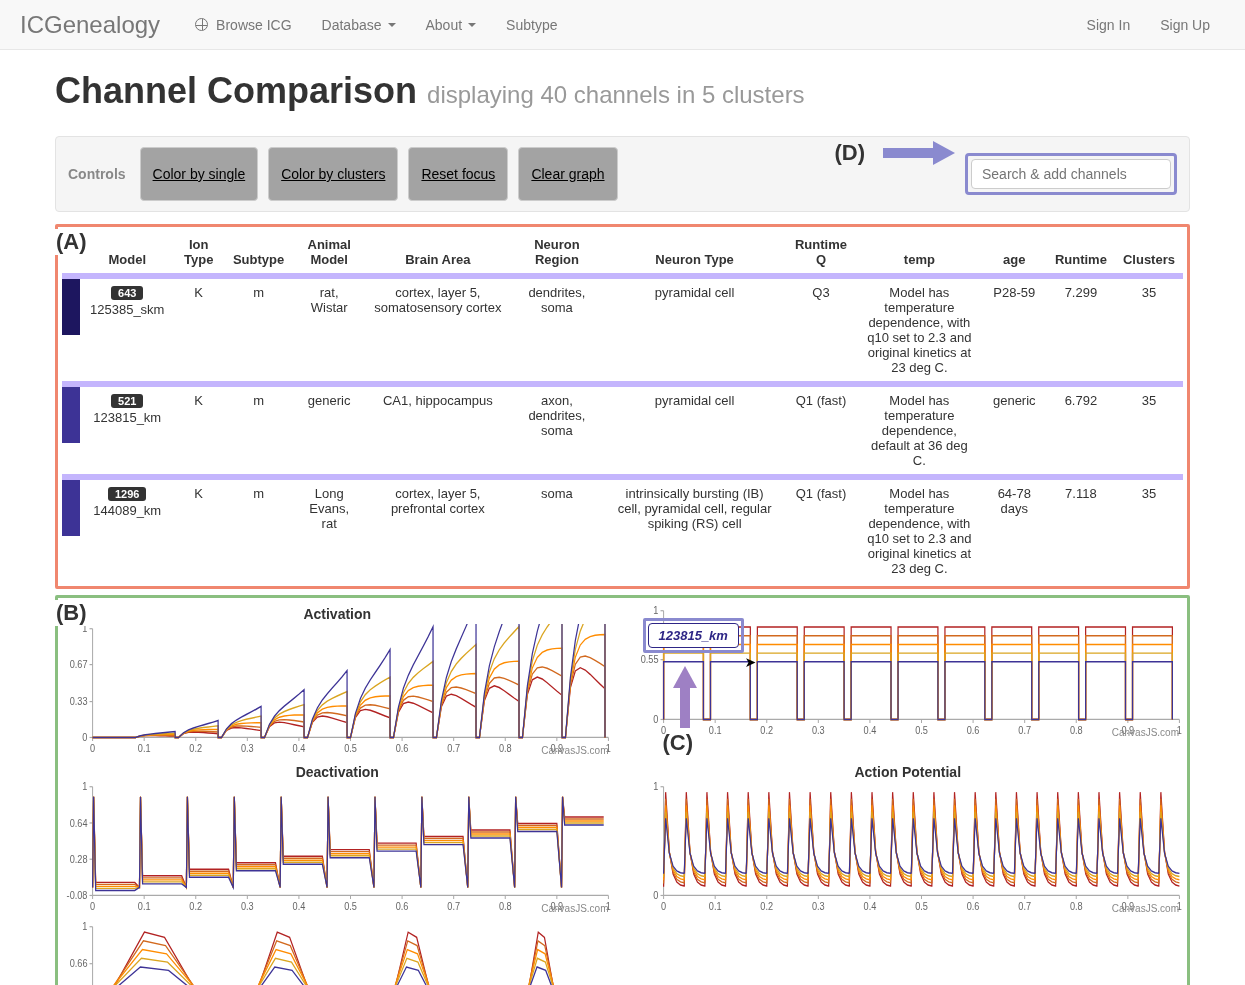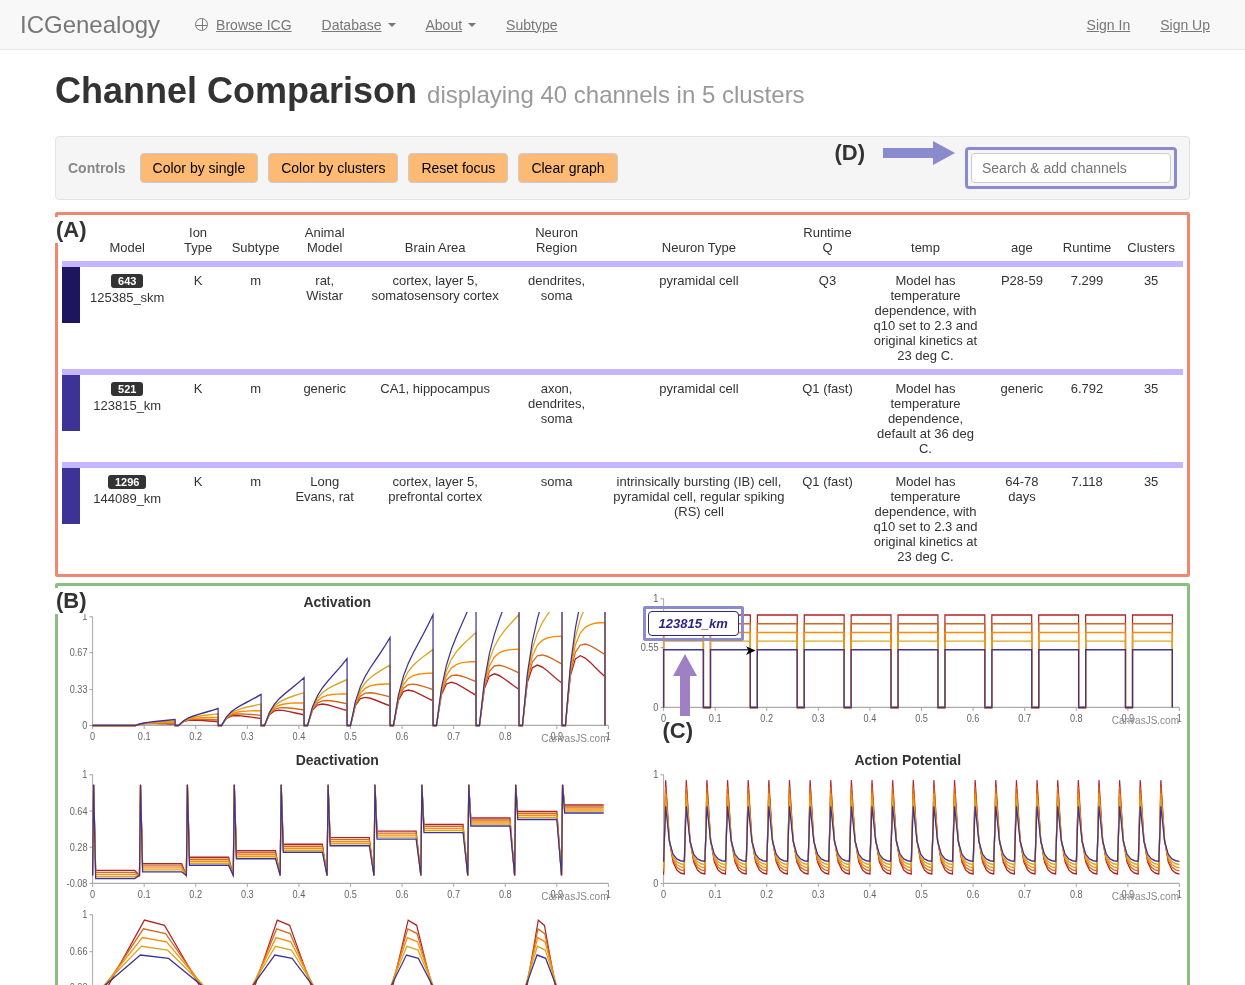--- a/index.html
+++ b/index.html
@@ -2,55 +2,55 @@
 <html><head>
 <meta charset="utf-8">
 <style>
 * { box-sizing: border-box; margin: 0; padding: 0; }
 body { font-family: "Helvetica Neue", Helvetica, Arial, sans-serif; font-size: 14px; color: #333; background: #fff; }
 
 
 .navbar { background: #f8f8f8; border-bottom: 1px solid #e7e7e7; height: 50px; display: flex; align-items: center; padding: 0 20px; }
 .navbar-brand { font-size: 24px; font-weight: 500; color: #777; margin-right: 20px; }
 .nav-links { display: flex; flex: 1; }
-.nav-item { color: #777; padding: 15px; cursor: pointer; display: flex; align-items: center; gap: 4px; text-decoration: underline; }
+.nav-item { color: #777; padding: 15px; cursor: pointer; display: flex; align-items: center; gap: 4px; }
 .nav-right { display: flex; }
 .caret { display: inline-block; width: 0; height: 0; margin-left: 2px; vertical-align: middle; border-top: 4px dashed #777; border-right: 4px solid transparent; border-left: 4px solid transparent; }
 .globe-icon { display: inline-block; width: 13px; height: 13px; border: 1.5px solid #777; border-radius: 50%; position: relative; margin-right: 4px; }
 .globe-icon::before { content: ''; position: absolute; left: 50%; top: 0; bottom: 0; width: 1px; background: #777; }
 .globe-icon::after { content: ''; position: absolute; top: 50%; left: 0; right: 0; height: 1px; background: #777; }
 
 
 .main { padding: 20px 55px; }
 .page-title { font-size: 36px; color: #333; margin-bottom: 16px; }
 .page-title-sub { font-size: 24px; color: #999; font-weight: normal; }
 
 
 .controls-wrap { position: relative; margin-top: 24px; }
 .controls-bar { background: #f5f5f5; border: 1px solid #e3e3e3; border-radius: 4px; padding: 10px 12px; display: flex; align-items: center; gap: 10px; margin-bottom: 12px; }
 .controls-label { font-weight: 700; color: #888; margin-right: 4px; }
-.btn { background: #fdba74; border: 1px solid #ccc; border-radius: 4px; padding: 6px 12px; cursor: pointer; font-size: 14px; }
+.btn { background: #a3a3a3; border: 1px solid #ccc; border-radius: 4px; padding: 18px 12px; cursor: pointer; font-size: 14px; text-decoration: underline; }
 .spacer { flex: 1; }
 .search-wrap { border: 3px solid #8a8acf; border-radius: 4px; padding: 3px; }
 .search-input { border: 1px solid #ccc; border-radius: 4px; padding: 6px 10px; width: 200px; font-size: 14px; }
 
 
 .label-d-wrap { position: absolute; right: 235px; top: 4px; display: flex; align-items: center; gap: 6px; pointer-events: none; }
 .label-d { font-weight: 700; font-size: 22px; }
 .arrow-d { width: 0; height: 0; border-top: 12px solid transparent; border-bottom: 12px solid transparent; border-left: 22px solid #8a8acf; position: relative; }
 .arrow-d::before { content: ''; position: absolute; right: 22px; top: -5px; width: 50px; height: 10px; background: #8a8acf; }
 
 
 .section-a { border: 3px solid #f0876f; border-radius: 2px; padding: 4px; position: relative; margin-bottom: 6px; }
 .section-b { border: 3px solid #8abf80; border-radius: 2px; padding: 4px; position: relative; }
 .section-label { position: absolute; left: -4px; top: 2px; font-weight: 700; font-size: 22px; background: #fff; padding: 0 2px; z-index: 5; }
 
 
 .table { width: 100%; border-collapse: collapse; font-size: 13px; }
-.table th { padding: 6px 8px; text-align: center; vertical-align: bottom; font-weight: 400; }
+.table th { padding: 6px 8px; text-align: center; vertical-align: bottom; font-weight: 700; }
 .table td { padding: 6px 8px; text-align: center; vertical-align: top; border-top: 6px solid #c4b5fd; }
 .color-cell { width: 20px; padding: 0 !important; }
 .color-swatch { width: 18px; height: 56px; background: #2e2686; }
 .model-cell { font-size: 13px; }
 .model-badge { display: inline-block; background: #333; color: #fff; border-radius: 3px; padding: 1px 7px; font-size: 11px; font-weight: 700; margin-bottom: 2px; }
 
 
 .charts-grid { display: grid; grid-template-columns: 1fr 1fr; gap: 10px 20px; padding-top: 4px; }
 .chart-wrap { position: relative; }
 .chart-title { text-align: center; font-weight: 700; font-size: 14px; margin-bottom: 2px; }

